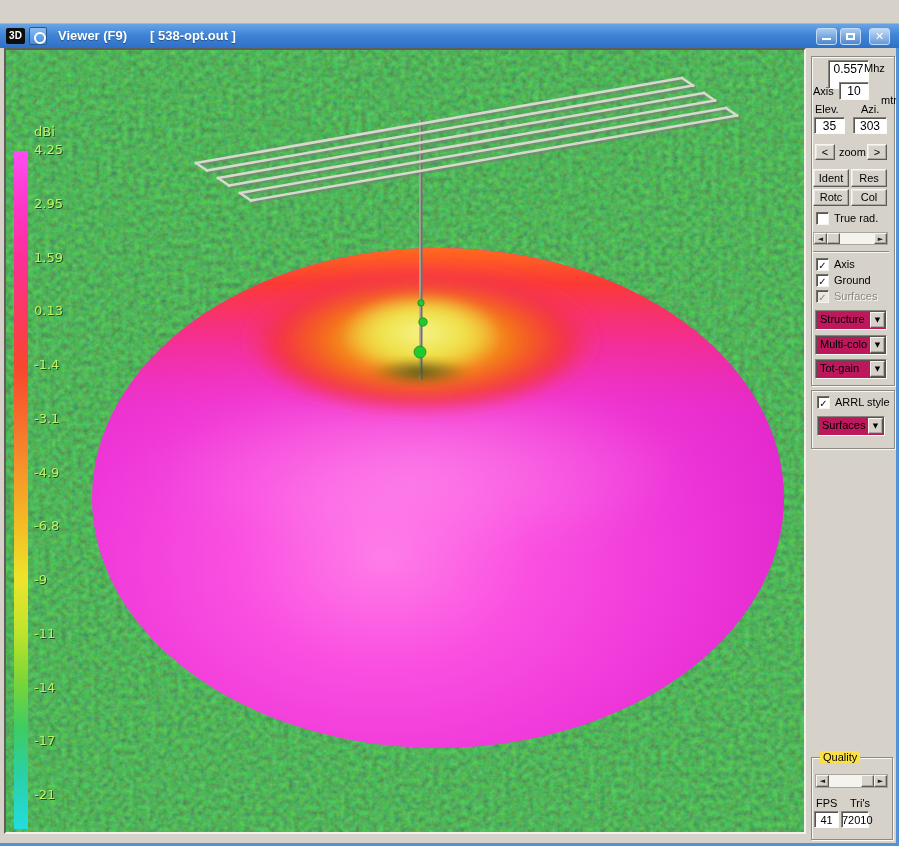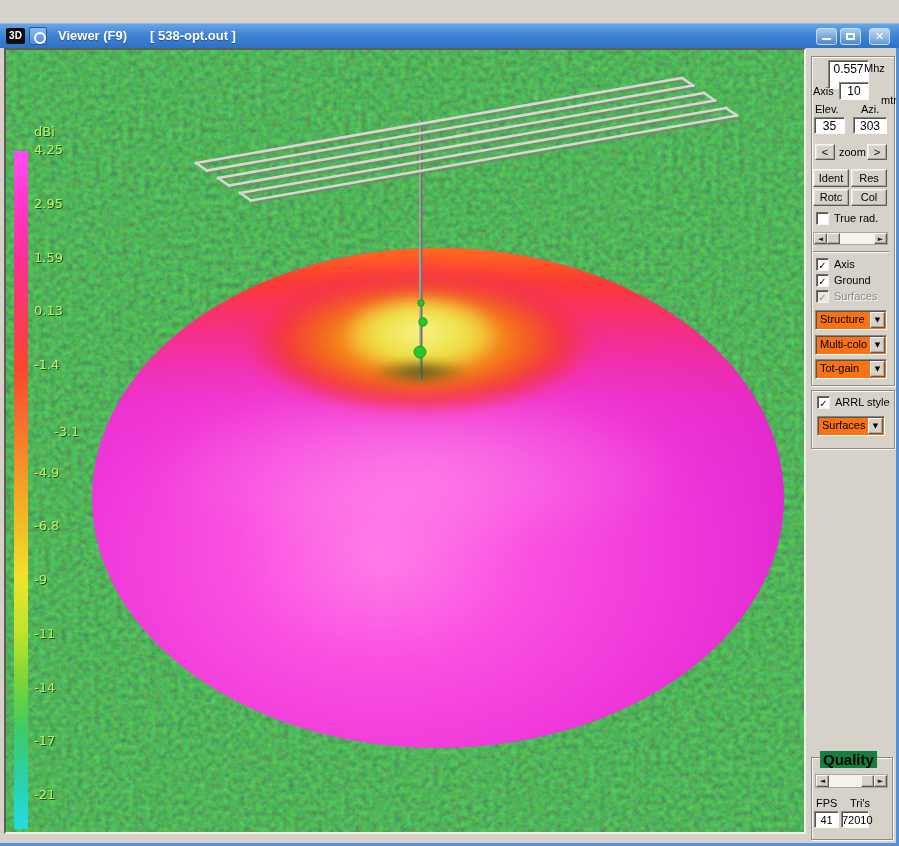--- a/index.html
+++ b/index.html
@@ -58,34 +58,34 @@
   .btn95{position:absolute;background:#d6d2ca;border:1px solid;border-color:#f7f6f0 #5b5a54 #5b5a54 #f7f6f0;
     box-shadow:inset -1px -1px 0 #aaa89f, inset 1px 1px 0 #e9e7e0;box-sizing:border-box;
     text-align:center;font-size:11px;line-height:14px;}
   .lbl{position:absolute;white-space:nowrap;}
   .chk{position:absolute;width:13px;height:13px;background:#fff;border:1px solid;border-color:#6e6d66 #f4f3ee #f4f3ee #6e6d66;
     box-shadow:inset 1px 1px 0 #55544e;box-sizing:border-box;text-align:center;}
   .chk .mark{font-size:10px;line-height:11px;font-weight:bold;color:#0a0a0a;font-family:"DejaVu Sans",sans-serif;}
   .chk.dis{background:#e9e7e0;}
   .chk.dis .mark{color:#8a897f;}
   .lbl.dis{color:#8a897f;text-shadow:1px 1px 0 #fcfbf6;}
-  .dd{position:absolute;height:20px;background:#f97316;border:1px solid;border-color:#87867e #fcfbf6 #fcfbf6 #87867e;
+  .dd{position:absolute;height:20px;background:#be185d;border:1px solid;border-color:#87867e #fcfbf6 #fcfbf6 #87867e;
     box-shadow:inset 1px 1px 0 #55544e;box-sizing:border-box;}
   .dd .txt{position:absolute;left:4px;top:2px;font-size:11px;white-space:nowrap;overflow:hidden;right:16px;}
   .dd .dbtn{position:absolute;right:1px;top:1px;bottom:1px;width:15px;background:#d6d2ca;border:1px solid;
     border-color:#f7f6f0 #5b5a54 #5b5a54 #f7f6f0;box-shadow:inset -1px -1px 0 #aaa89f;box-sizing:border-box;
     text-align:center;font-size:7px;line-height:15px;font-family:"DejaVu Sans",sans-serif;}
   .sb{position:absolute;background:#f4f3ee;border:1px solid #a8a69e;box-sizing:border-box;}
   .sb .ar{position:absolute;top:0;bottom:0;width:13px;background:#d6d2ca;border:1px solid;
     border-color:#f7f6f0 #5b5a54 #5b5a54 #f7f6f0;box-shadow:inset -1px -1px 0 #aaa89f;box-sizing:border-box;
     text-align:center;font-size:7px;font-family:"DejaVu Sans",sans-serif;color:#222;display:flex;align-items:center;justify-content:center;}
   .sb .ar.l{left:0;} .sb .ar.r{right:0;}
   .sb .thumb{position:absolute;top:0;bottom:0;width:13px;background:#d6d2ca;border:1px solid;
     border-color:#f7f6f0 #5b5a54 #5b5a54 #f7f6f0;box-shadow:inset -1px -1px 0 #aaa89f;box-sizing:border-box;}
-  .legend{position:absolute;background:#15803d;padding:0 3px;font-size:15px;font-weight:bold;}
+  .legend{position:absolute;background:#fde047;padding:0 3px;font-size:11px;}
 </style>
 </head>
 <body>
 
 <div class="window">
 
 
   <div class="appbar">
     <div class="icon3d">3D</div>
     <div class="iconviewer">
@@ -208,21 +208,21 @@
     </svg>
 
     
     <div class="clabel" style="top:74px;">dBi</div>
     <div class="cbar"></div>
     <div class="clabel" style="top:92px;">4.25</div>
     <div class="clabel" style="top:146px;">2.95</div>
     <div class="clabel" style="top:200px;">1.59</div>
     <div class="clabel" style="top:253px;">0.13</div>
     <div class="clabel" style="top:307px;">-1.4</div>
-    <div class="clabel" style="top:374px;margin-left:20px;">-3.1</div>
+    <div class="clabel" style="top:361px;">-3.1</div>
     <div class="clabel" style="top:415px;">-4.9</div>
     <div class="clabel" style="top:468px;">-6.8</div>
     <div class="clabel" style="top:522px;">-9</div>
     <div class="clabel" style="top:576px;">-11</div>
     <div class="clabel" style="top:630px;">-14</div>
     <div class="clabel" style="top:683px;">-17</div>
     <div class="clabel" style="top:737px;">-21</div>
   </div>
 
   <div class="panel">

